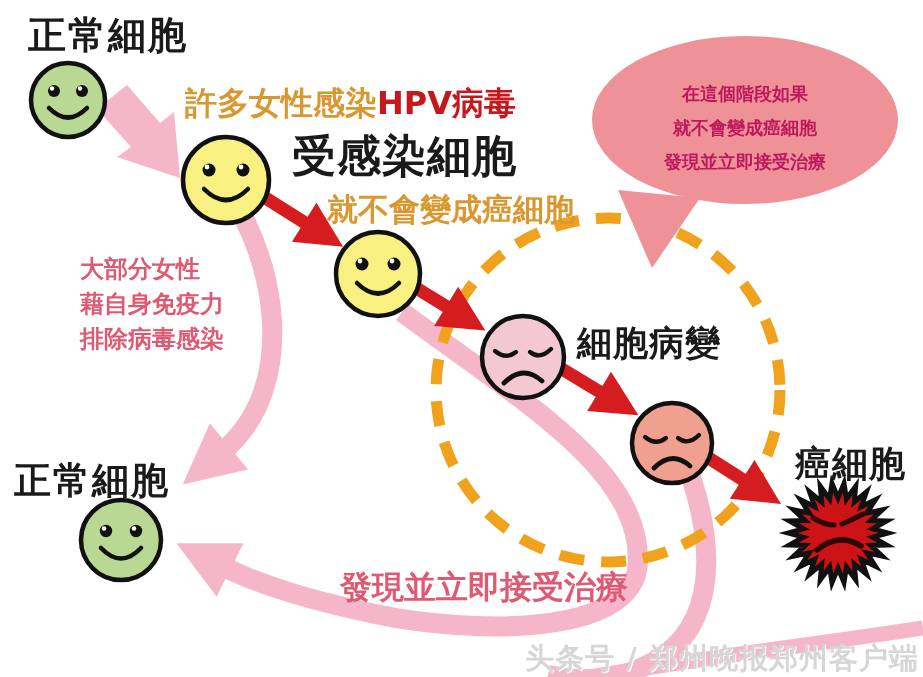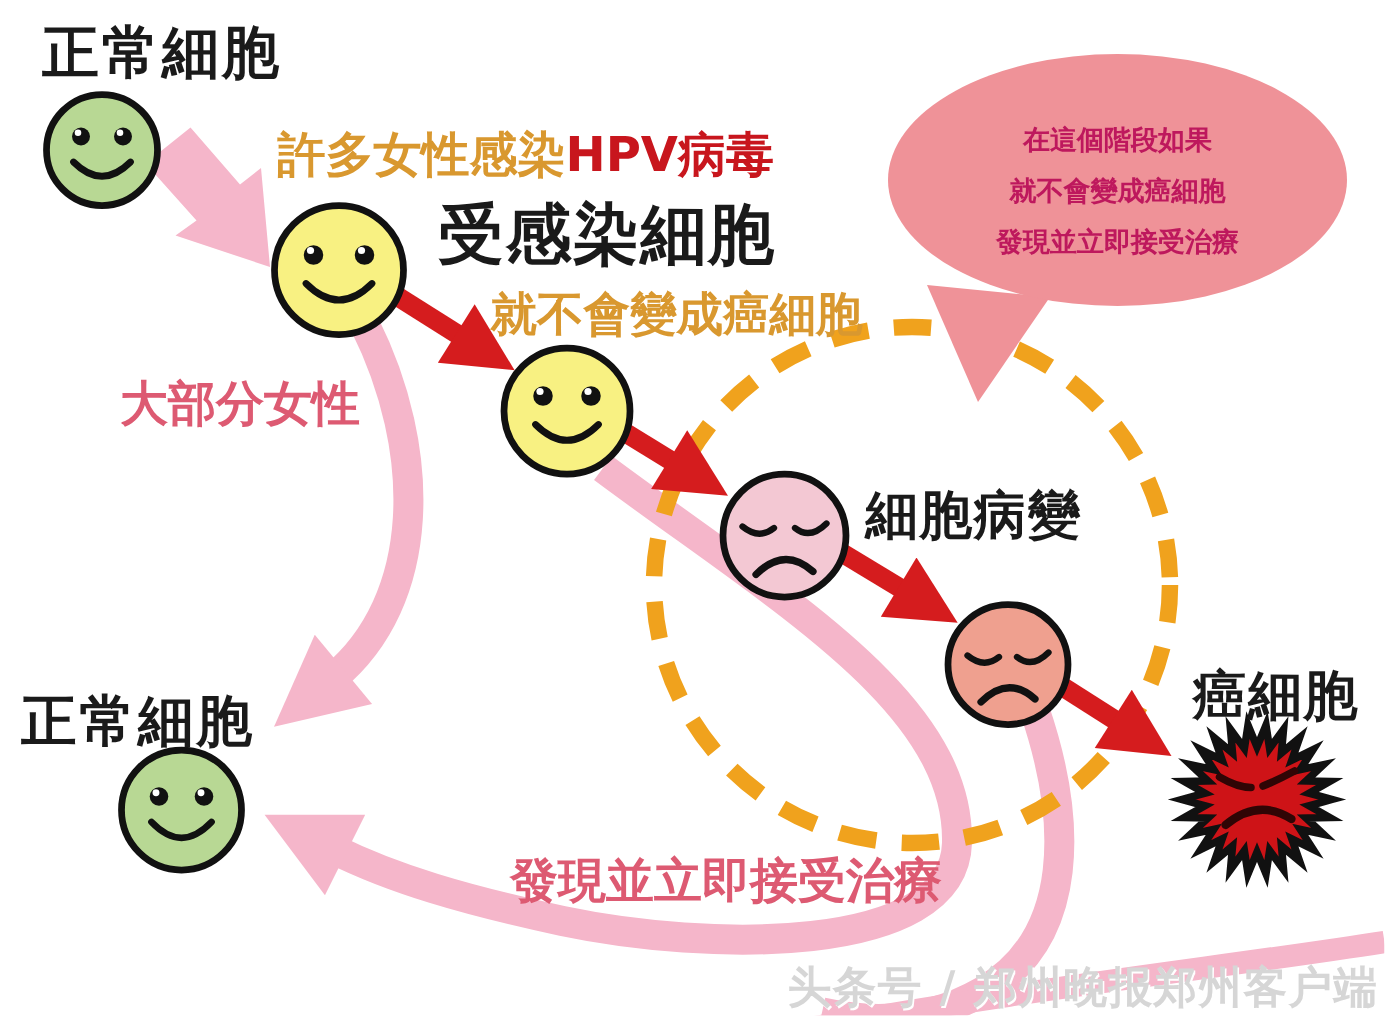--- a/index.html
+++ b/index.html
@@ -13,21 +13,21 @@
   .t-pink{color:#DD5A72;}
   .t-orange{color:#D9982F;}
   .t-red{color:#C8161D;}
   .lbl-normal-top{left:28px;top:10px;font-size:38px;letter-spacing:2px;}
   .lbl-infected{left:292px;top:127px;font-size:44px;letter-spacing:1px;}
   .lbl-lesion{left:577px;top:320px;font-size:35px;letter-spacing:1px;}
   .lbl-cancer{left:795px;top:440px;font-size:36px;letter-spacing:1px;}
   .lbl-normal-bottom{left:14px;top:456px;font-size:37px;letter-spacing:2px;}
   .txt-many{left:185px;top:82px;font-size:32px;}
   .txt-partial{left:327px;top:189px;font-size:31px;}
-  .txt-immunity{left:80px;top:252px;font-size:32px;line-height:35px;}
+  .txt-immunity{left:80px;top:252px;font-size:24px;line-height:35px;}
   .txt-recover{left:340px;top:570px;font-size:32px;line-height:35px;}
   .txt-bubble{left:592px;top:77px;width:306px;text-align:center;color:#be185d;
     font-size:18px;line-height:34px;}
   .watermark{right:4px;top:639px;font-size:29px;letter-spacing:1px;
     color:#d6d6d6;text-shadow:1px 1px 0 #ffffff;}
 </style>
 </head>
 <body>
 
 <div class="stage">
@@ -122,20 +122,22 @@
   <div class="txt t-black lbl-normal-top">正常細胞</div>
 
   <div class="txt txt-many"><span class="t-orange">許多女性感染</span><span class="t-red">HPV病毒</span></div>
 
   <div class="txt t-black lbl-infected">受感染細胞</div>
 
   <div class="txt t-orange txt-partial">就不會變成癌細胞</div>
 
   <div class="txt t-pink txt-immunity">
     <div>大部分女性</div>
+    <div>藉自身免疫力</div>
+    <div>排除病毒感染</div>
   </div>
 
   <div class="txt t-black lbl-lesion">細胞病變</div>
 
   <div class="txt t-black lbl-cancer">癌細胞</div>
 
   <div class="txt t-black lbl-normal-bottom">正常細胞</div>
 
   <div class="txt txt-bubble">
     <div>在這個階段如果</div>

